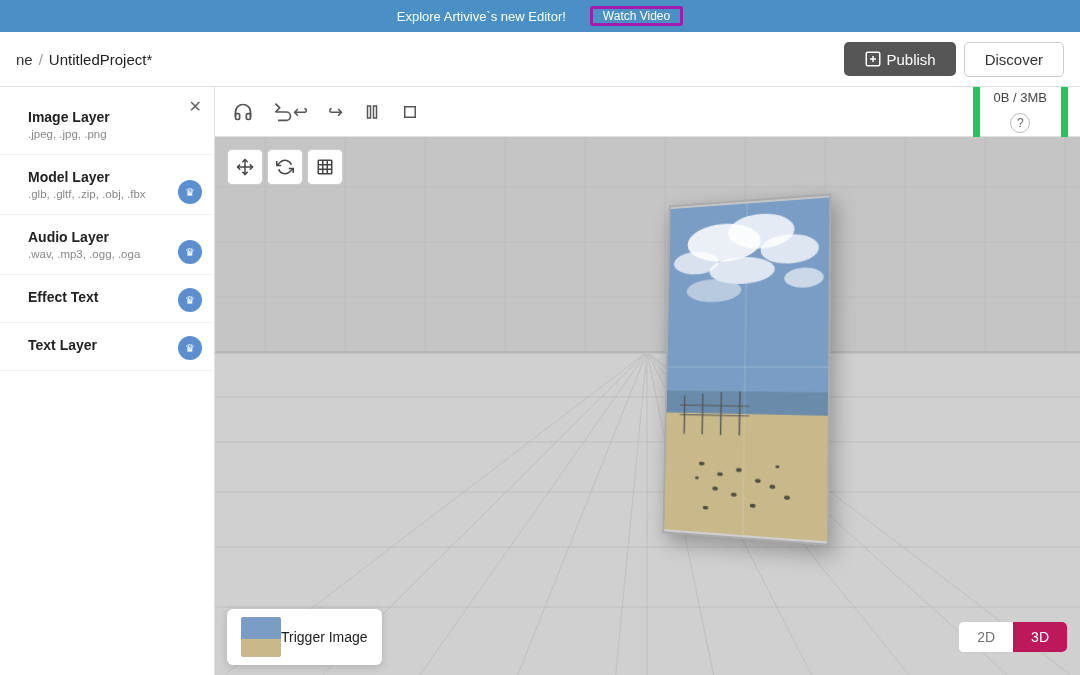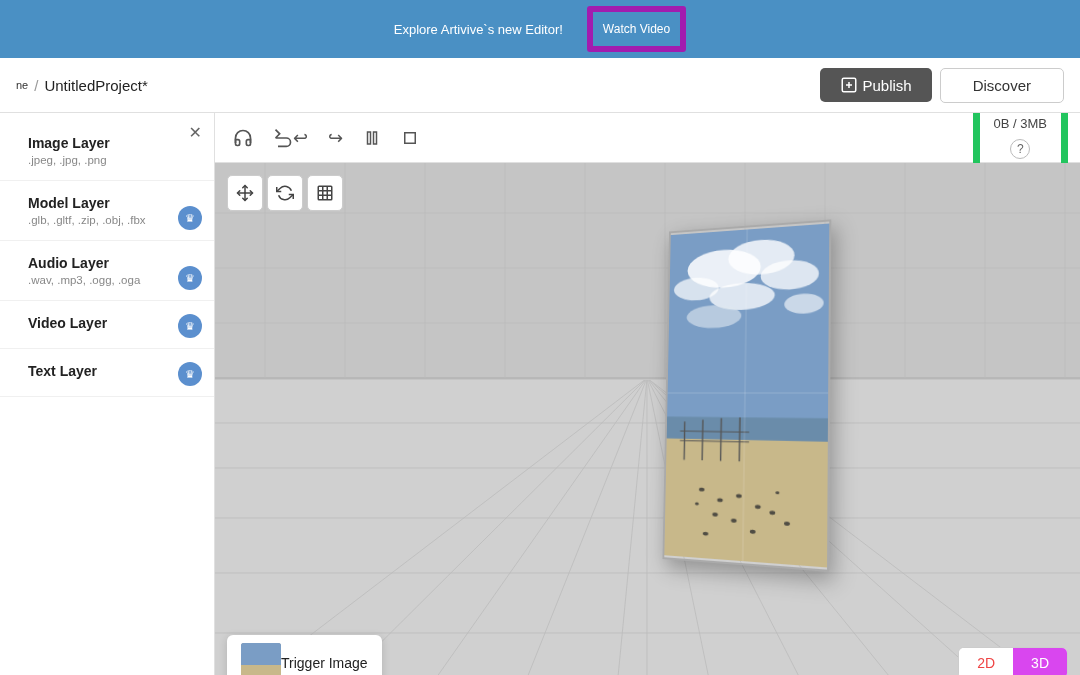--- a/index.html
+++ b/index.html
@@ -11,24 +11,24 @@
       color: white;
       text-align: center;
       font-size: 13px;
       padding: 6px 0;
       display: flex;
       align-items: center;
       justify-content: center;
       gap: 24px;
     }
     .watch-video-btn {
-      border: 6px solid #a21caf;
+      border: 3px solid #a21caf;
       color: white;
       background: transparent;
-      padding: 10px 10px;
+      padding: 0 10px;
       border-radius: 3px;
       font-size: 12px;
       cursor: pointer;
     }
 
     
     .main-header {
       background: white;
       height: 55px;
       display: flex;
@@ -41,21 +41,21 @@
     }
     .header-left {
       display: flex;
       align-items: center;
       gap: 6px;
       font-size: 16px;
       color: #333;
     }
     .header-home {
       color: #333;
-      font-size: 11px;
+      font-size: 15px;
     }
     .header-sep {
       color: #999;
       font-size: 15px;
     }
     .header-project {
       font-size: 15px;
       color: #222;
     }
     .header-right {
@@ -72,21 +72,21 @@
       font-size: 15px;
       cursor: pointer;
       display: flex;
       align-items: center;
       gap: 4px;
     }
     .discover-btn {
       background: white;
       color: #333;
       border: 1px solid #ccc;
-      padding: 8px 32px;
+      padding: 8px 20px;
       border-radius: 5px;
       font-size: 15px;
       cursor: pointer;
     }
 
     
     .layout {
       display: flex;
       height: calc(675px - 55px - 30px);
     }
@@ -295,24 +295,24 @@
       border: 1px solid #ccc;
       background: white;
     }
     .view-btn {
       padding: 7px 18px;
       font-size: 14px;
       font-weight: 500;
       cursor: pointer;
       border: none;
       background: white;
-      color: #ef4444;
+      color: #737373;
     }
     .view-btn.active {
-      background: #d946ef;
+      background: #be185d;
       color: white;
     }
 
     
     .grid-svg {
       position: absolute;
       top: 0; left: 0;
       width: 100%;
       height: 100%;
     }
@@ -360,21 +360,21 @@
       <div class="layer-crown">♛</div>
     </div>
 
     <div class="layer-item">
       <div class="layer-title">Audio Layer</div>
       <div class="layer-exts">.wav, .mp3, .ogg, .oga</div>
       <div class="layer-crown">♛</div>
     </div>
 
     <div class="layer-item">
-      <div class="layer-title">Video Layer</div>
+      <div class="layer-title">Effect Text</div>
       <div class="layer-exts"></div>
       <div class="layer-crown">♛</div>
     </div>
 
     <div class="layer-item">
       <div class="layer-title">Text Layer</div>
       <div class="layer-exts"></div>
       <div class="layer-crown">♛</div>
     </div>
   </div>

